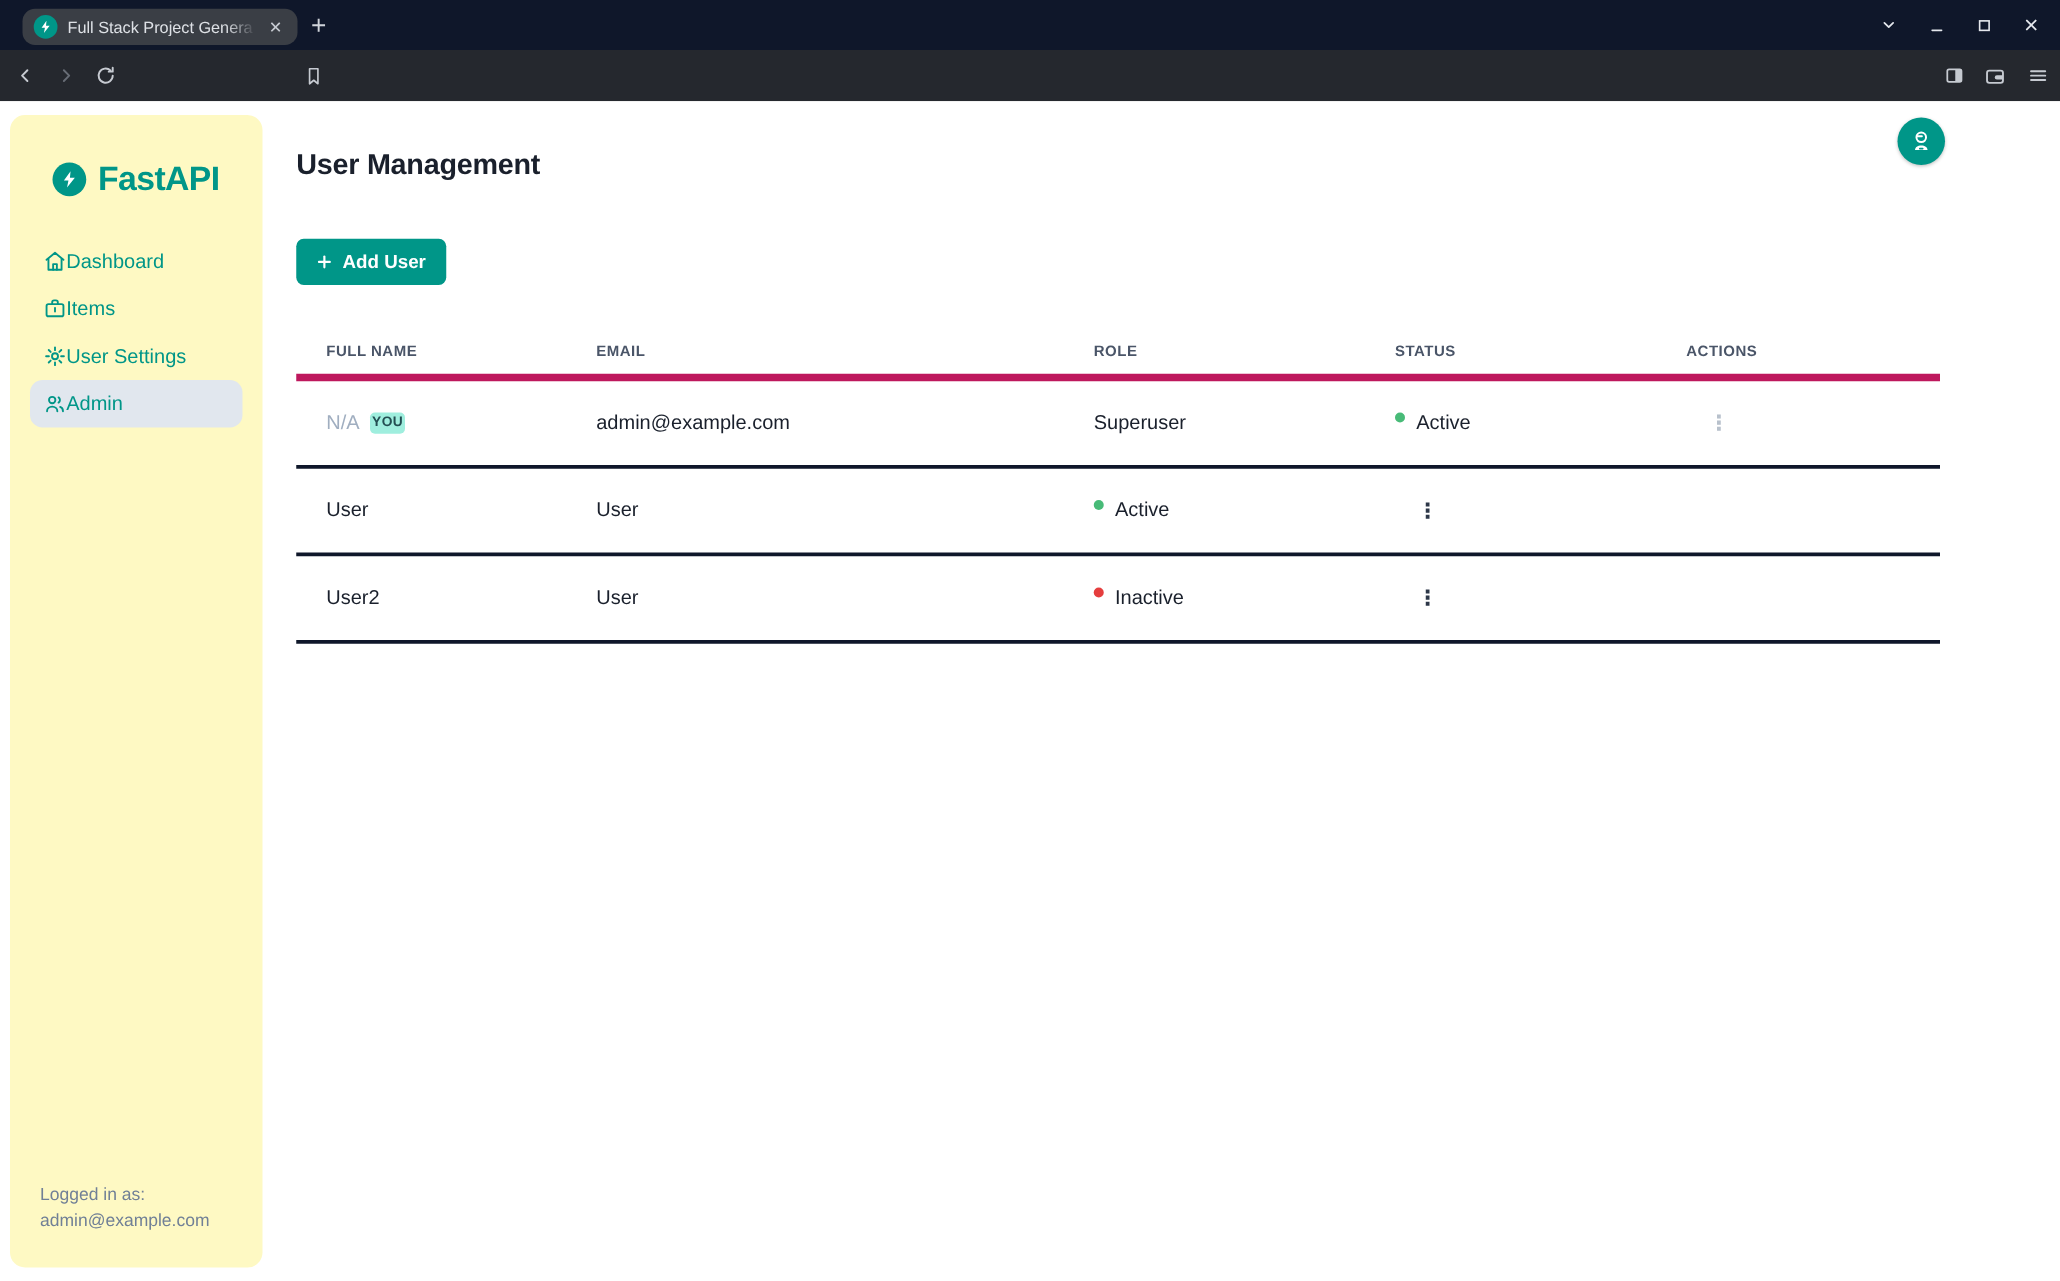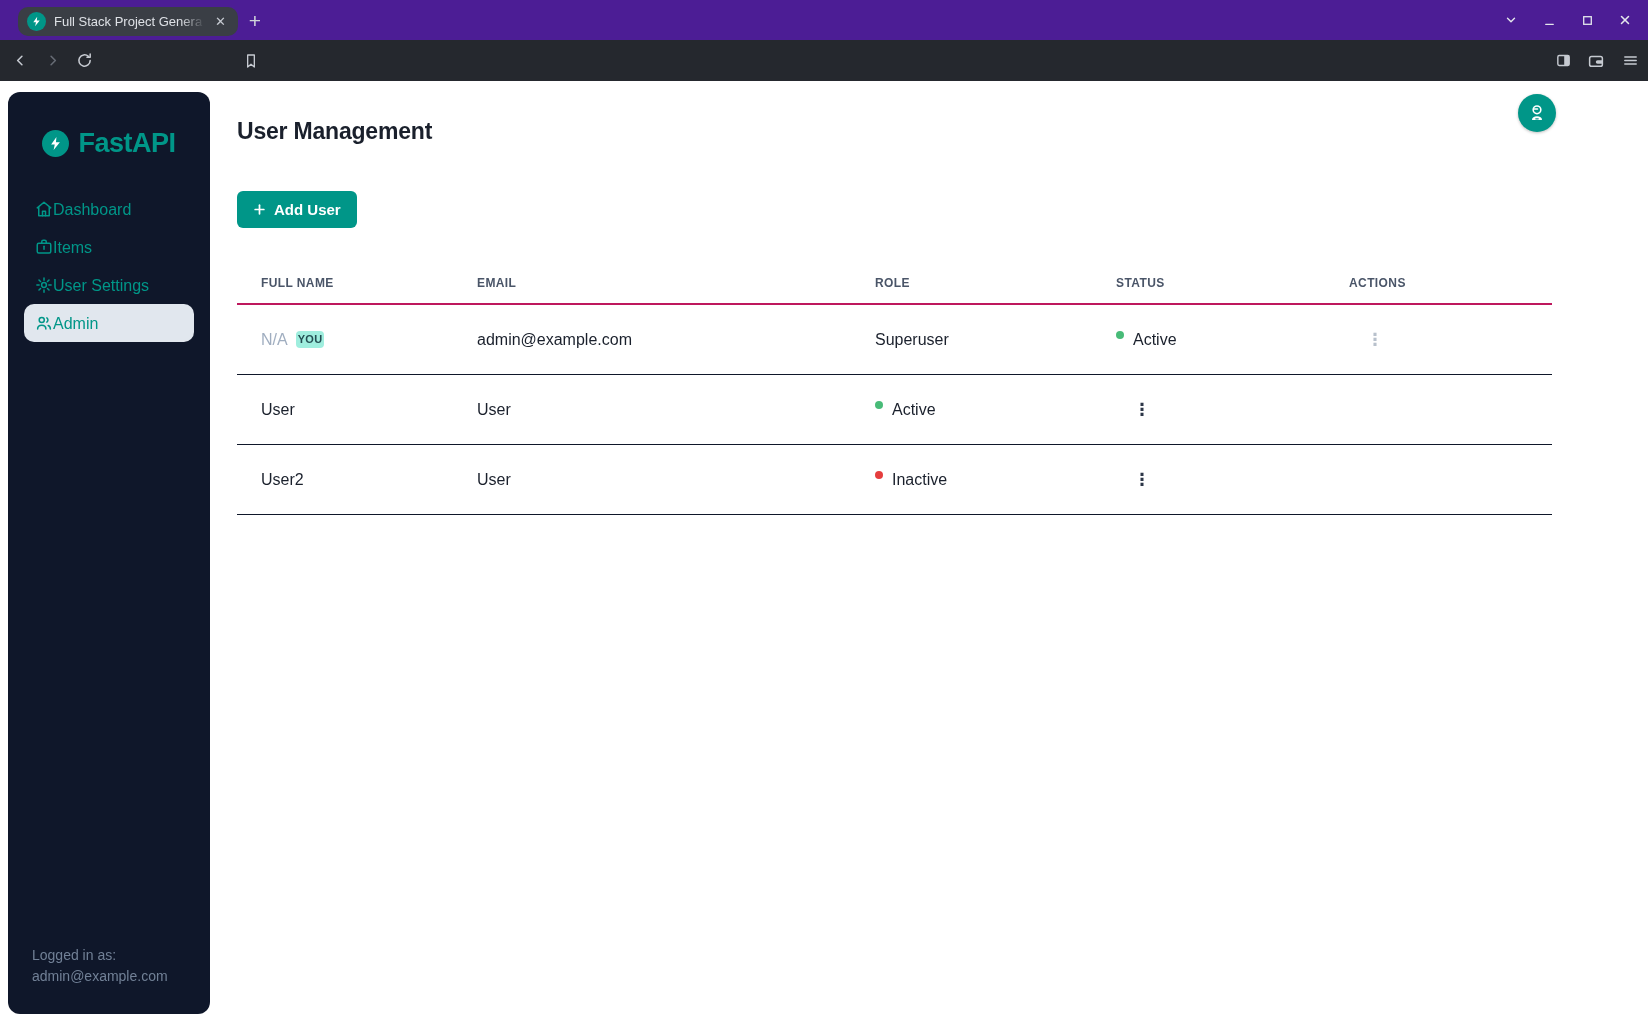--- a/index.html
+++ b/index.html
@@ -5,21 +5,21 @@
   * { box-sizing: border-box; }
   html,body { margin:0; padding:0; }
   body {
     width:1648px; height:1025px; position:relative; overflow:hidden;
     font-family:"Liberation Sans","DejaVu Sans",sans-serif;
     background:#ffffff;
   }
   svg { display:block; }
 
   
-  .titlebar { position:absolute; top:0; left:0; right:0; height:40px; background:#4c1d95; }
+  .titlebar { position:absolute; top:0; left:0; right:0; height:40px; background:#0f172a; }
   .tab {
     position:absolute; left:18px; top:7px; width:220px; height:29px;
     background:#3a3e45; border-radius:10px; display:flex; align-items:center;
     padding:0 9px; cursor:pointer;
   }
   .favicon { width:19px; height:19px; border-radius:50%; background:#009688;
     display:flex; align-items:center; justify-content:center; flex:0 0 auto; margin-right:8px; }
   .tab-title {
     color:#dee1e6; font-size:13px; white-space:nowrap; overflow:hidden; flex:1;
     -webkit-mask-image:linear-gradient(90deg,#000 82%,transparent 98%);
@@ -58,21 +58,21 @@
     position:absolute; top:-5px; right:-7px; min-width:14px; height:14px; border-radius:7px;
     background:#e5323f; color:#fff; font-size:9px; font-weight:700;
     display:flex; align-items:center; justify-content:center; padding:0 3px;
   }
 
   
   .page { position:absolute; top:81px; left:0; right:0; bottom:0; background:#ffffff; }
 
   .sidebar {
     position:absolute; left:8px; top:11px; width:202px; height:922px;
-    background:#0f172a; border-radius:12px;
+    background:#fef9c3; border-radius:12px;
   }
   .brand { display:flex; align-items:center; justify-content:center; gap:9px; padding-top:36px; }
   .brand-mark { width:27px; height:27px; border-radius:50%; background:#009688;
     display:flex; align-items:center; justify-content:center; }
   .brand-name { color:#009688; font-size:27px; font-weight:600; letter-spacing:-0.5px; }
   .nav { margin-top:31px; }
   .nav-item {
     height:38px; margin:0 16px; border-radius:10px; display:flex; align-items:center;
     padding-left:11px; color:#009688; font-size:16px; cursor:pointer;
   }
@@ -87,24 +87,24 @@
     background:#009688; border:none; border-radius:6px; color:#ffffff;
     font-size:15px; font-weight:700; display:flex; align-items:center; gap:8px;
     cursor:pointer; font-family:inherit;justify-content:center;
   }
 
   .user-table { position:absolute; left:237px; top:181px; width:1315px; }
   .t-head, .t-row {
     display:grid; grid-template-columns:240px 398px 241px 233px 1fr;
     align-items:center;
   }
-  .t-head { height:43px; border-bottom:2px solid #be185d; }
+  .t-head { height:43px; border-bottom:6px solid #be185d; }
   .th { font-size:12px; font-weight:700; color:#4a5568; text-transform:uppercase; letter-spacing:0.4px; }
   .t-head > .th:first-child { padding-left:24px; }
-  .t-row { height:70px; border-bottom:1px solid #0f172a; font-size:16px; color:#1a202c; }
+  .t-row { height:70px; border-bottom:3px solid #0f172a; font-size:16px; color:#1a202c; }
   .cell-name { padding-left:24px; display:flex; align-items:center; gap:8px; }
   .dim { color:#a0aec0; }
   .you-badge {
     background:#9feede; color:#234e52; font-size:11px; font-weight:700;
     letter-spacing:0.3px; padding:3px 2px; border-radius:4px; line-height:1;
   }
   .status-cell { display:flex; gap:9px; }
   .dot { width:8px; height:8px; border-radius:50%; flex:0 0 auto; }
   .dot.green { background:#48bb78; }
   .dot.red { background:#e53e3e; }

